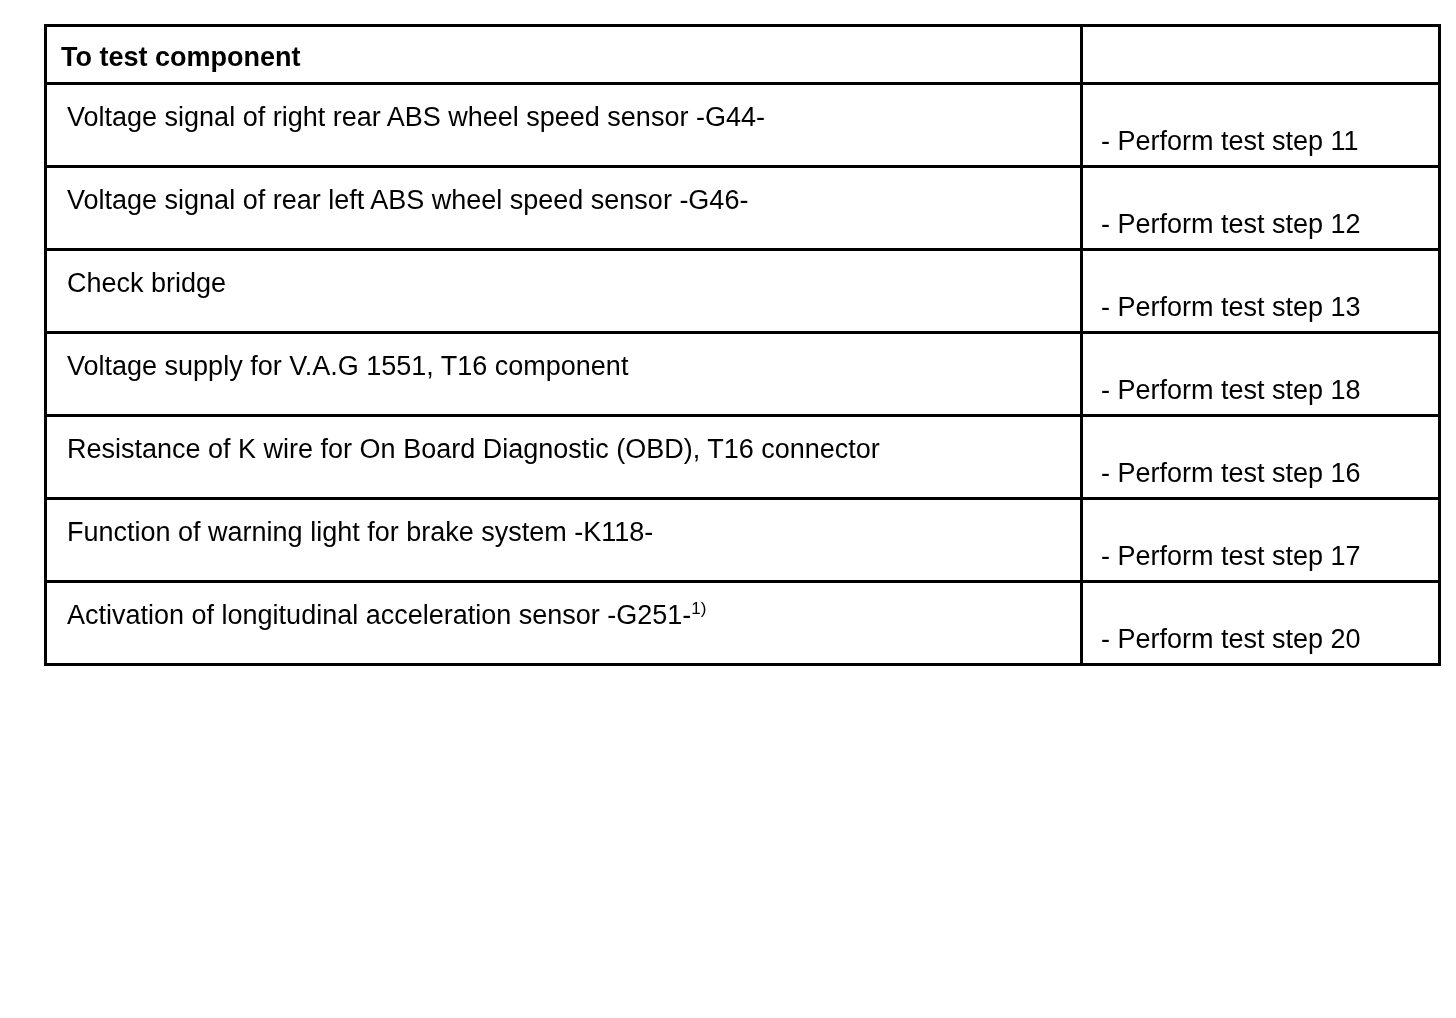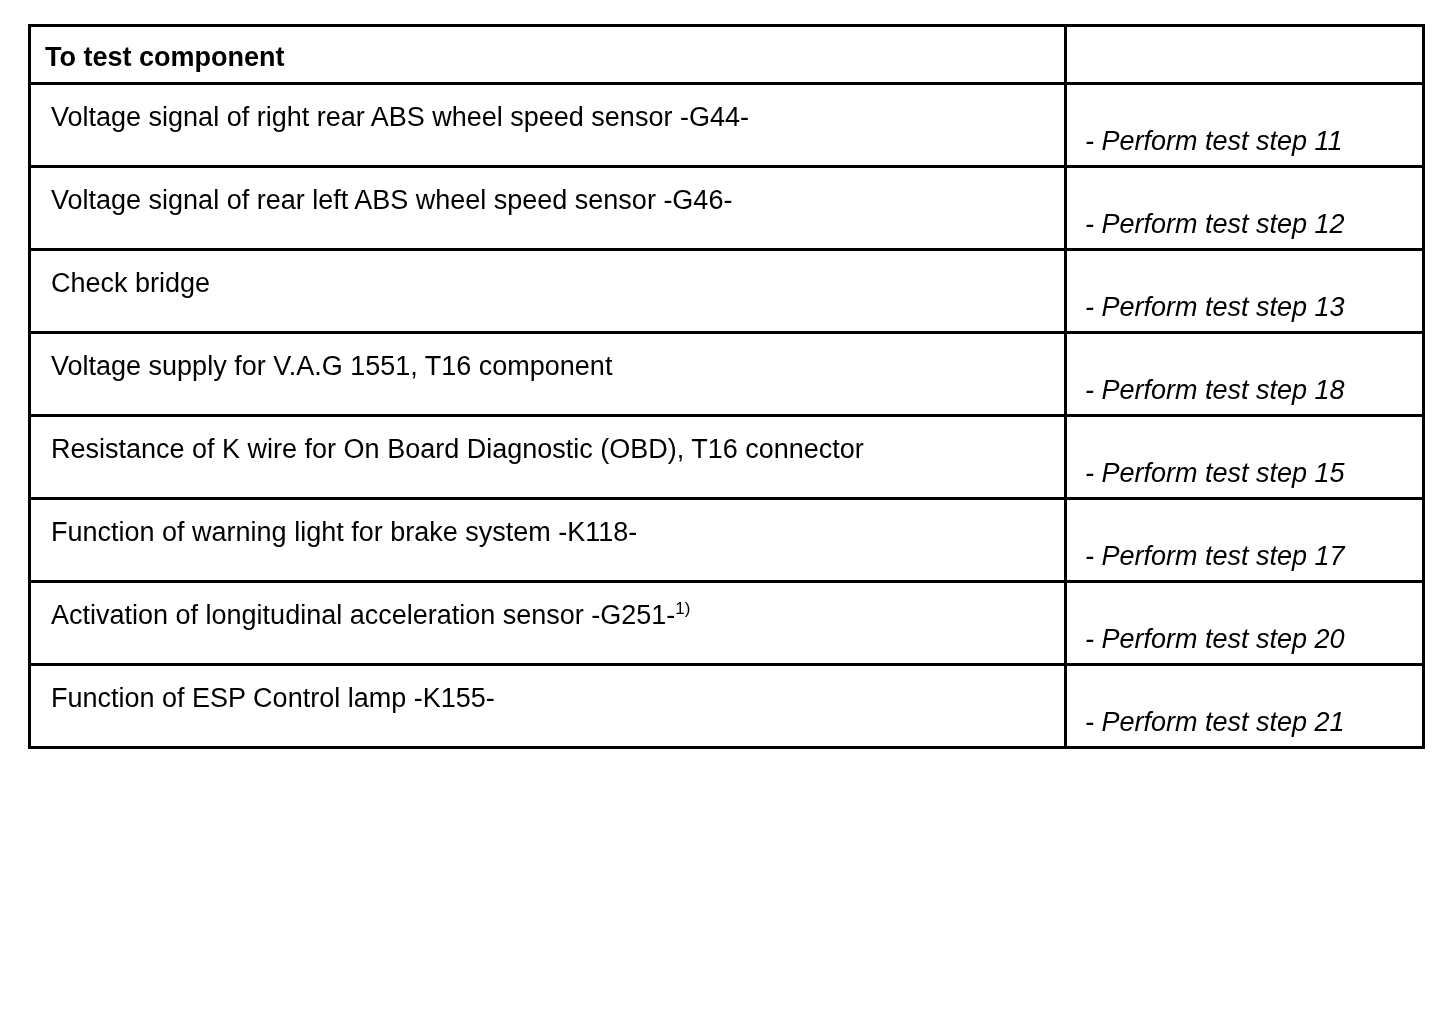--- a/index.html
+++ b/index.html
@@ -19,21 +19,21 @@
   .page {
     position: relative;
     width: 1456px;
     height: 1018px;
     overflow: hidden;
   }
 
   
   .test-table {
     position: absolute;
-    left: 28px;
+    left: 44px;
     top: 24px;
     width: 1394px;
     border-collapse: collapse;
     table-layout: fixed;
   }
 
   .test-table col.col-component { width: 1036px; }
   .test-table col.col-step      { width: 358px;  }
 
   .test-table td {
@@ -68,21 +68,20 @@
     line-height: 1;
     padding: 19px 0 0 20px;
     white-space: nowrap;
   }
 
   .step-cell .cell-text {
     font-size: 27px;
     line-height: 1;
     padding: 43px 0 0 18px;
     white-space: nowrap;
-    font-style: italic;
   }
 
   .sup {
     font-size: 17px;
     vertical-align: super;
     line-height: 0;
   }
 </style>
 </head>
 <body>
@@ -136,43 +135,35 @@
           </td>
           <td class="step-cell">
             <div class="cell-text">- Perform test step 18</div>
           </td>
         </tr>
         <tr class="data-row">
           <td class="component-cell">
             <div class="cell-text">Resistance of K wire for On Board Diagnostic (OBD), T16 connector</div>
           </td>
           <td class="step-cell">
-            <div class="cell-text">- Perform test step 15</div>
+            <div class="cell-text">- Perform test step 16</div>
           </td>
         </tr>
         <tr class="data-row">
           <td class="component-cell">
             <div class="cell-text">Function of warning light for brake system -K118-</div>
           </td>
           <td class="step-cell">
             <div class="cell-text">- Perform test step 17</div>
           </td>
         </tr>
         <tr class="data-row">
           <td class="component-cell">
             <div class="cell-text">Activation of longitudinal acceleration sensor -G251-<span class="sup">1)</span></div>
           </td>
           <td class="step-cell">
             <div class="cell-text">- Perform test step 20</div>
           </td>
         </tr>
-        <tr class="data-row">
-          <td class="component-cell">
-            <div class="cell-text">Function of ESP Control lamp -K155-</div>
-          </td>
-          <td class="step-cell">
-            <div class="cell-text">- Perform test step 21</div>
-          </td>
-        </tr>
       </tbody>
   </table>
 
 </div>
 
 </body></html>

